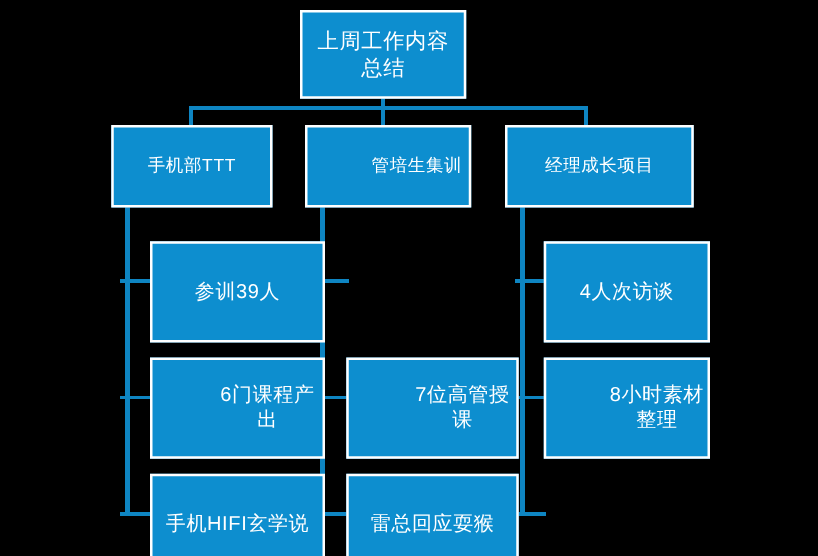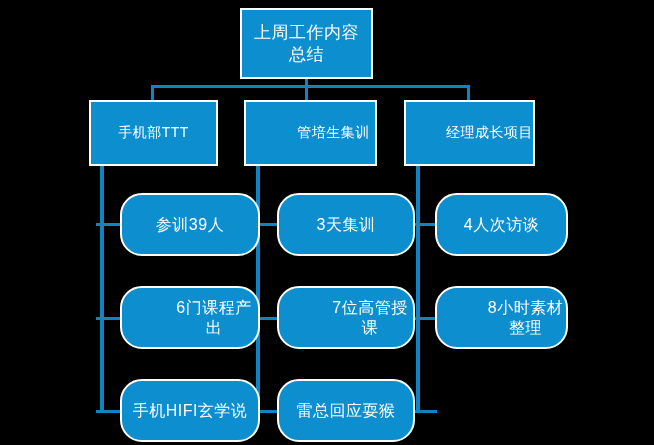--- a/index.html
+++ b/index.html
@@ -33,22 +33,22 @@
     align-items:center;
     justify-content:center;
     text-align:center;
     line-height:1.25;
     letter-spacing:0.5px;
   }
   .root{left:240px;top:8px;width:133px;height:71px;font-size:17px;}
   .branch{height:66px;top:100px;font-size:14px;}
   .b1{left:89px;width:129px;}
   .b2{left:244px;width:133px;padding-left:46px;}
-  .b3{left:404px;width:131px;align-items:flex-end;}
-  .child{height:63px;font-size:16px;border-radius:22px;}
+  .b3{left:404px;width:151px;}
+  .child{height:81px;font-size:16px;}
   .c1{left:120px;width:140px;}
   .c2{left:277px;width:138px;}
   .c3{left:435px;width:133px;}
   .r1{top:193px;}
   .r2{top:286px;padding-left:48px;}
   .r3{top:379px;}
 </style>
 </head>
 <body>
 
@@ -99,23 +99,20 @@
   <div class="node child c1 r1">
     <span>参训39人</span>
   </div>
   <div class="node child c1 r2">
     <span>6门课程产出</span>
   </div>
   <div class="node child c1 r3">
     <span>手机HIFI玄学说</span>
   </div>
 
-  <div class="node child c2 r1">
-    <span>3天集训</span>
-  </div>
   <div class="node child c2 r2">
     <span>7位高管授课</span>
   </div>
   <div class="node child c2 r3">
     <span>雷总回应耍猴</span>
   </div>
 
   <div class="node child c3 r1">
     <span>4人次访谈</span>
   </div>

